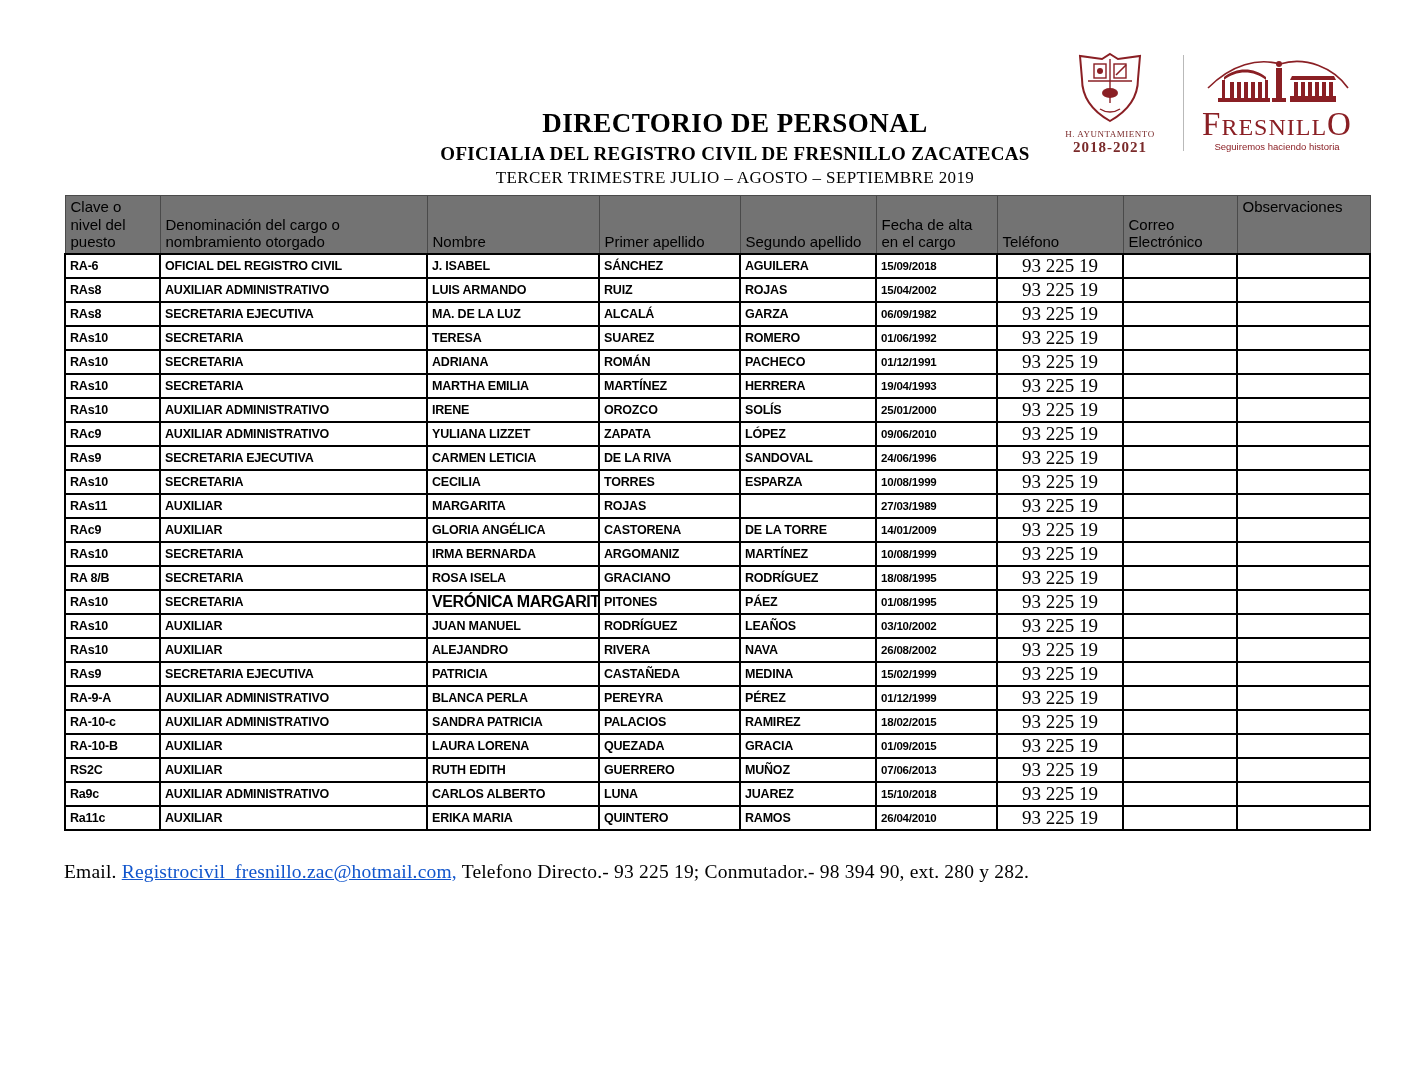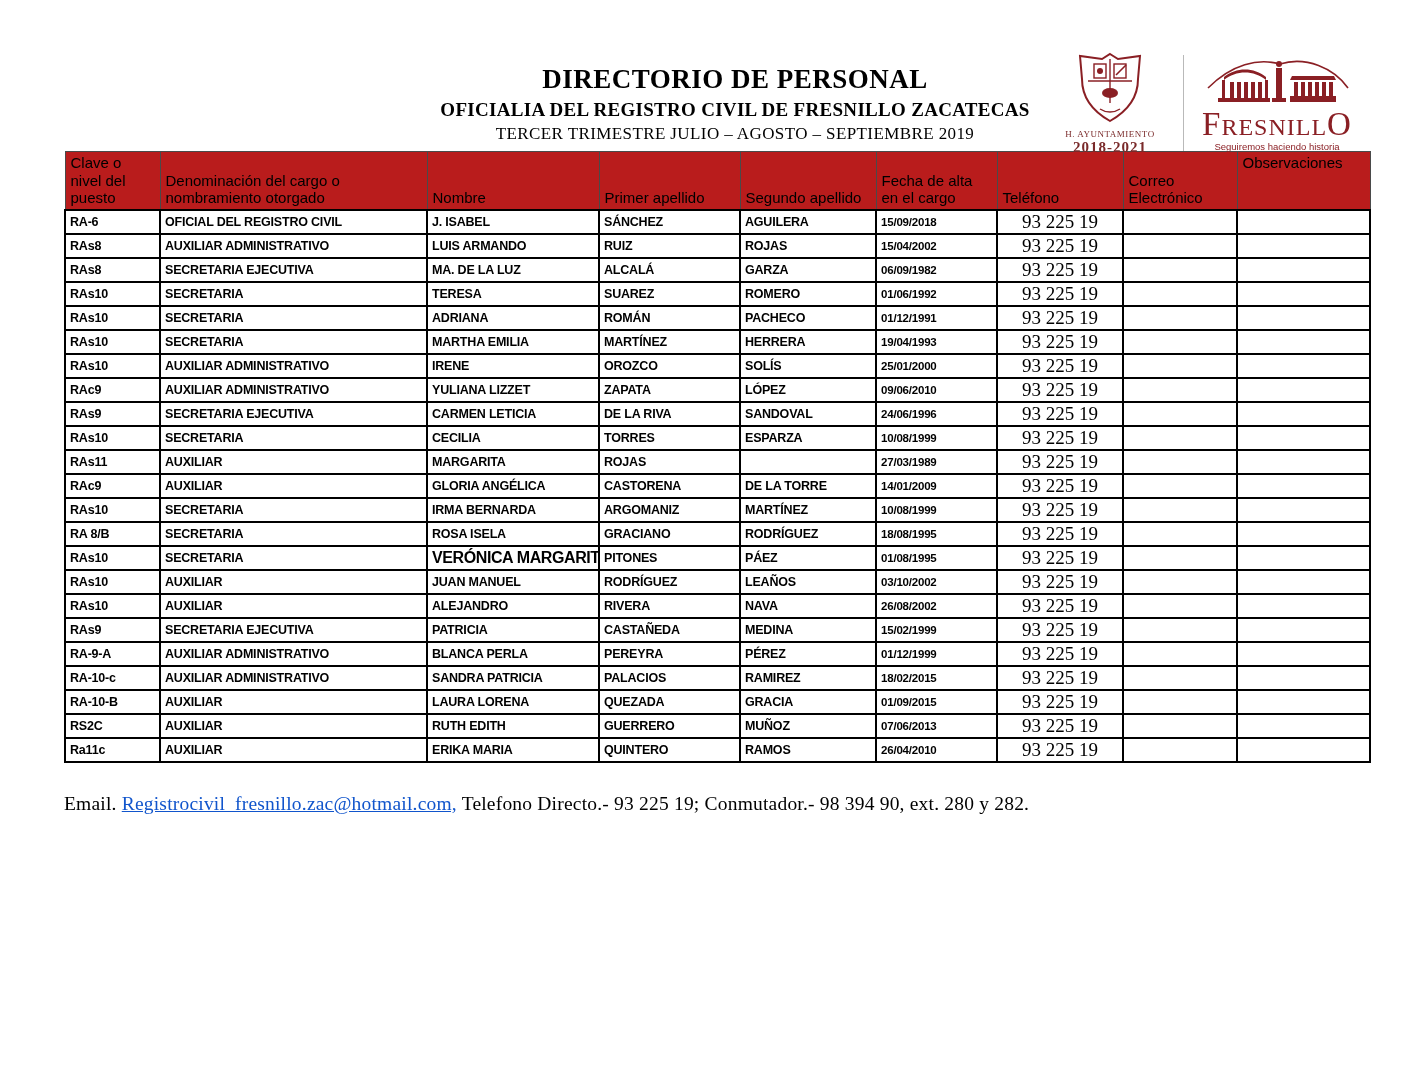--- a/index.html
+++ b/index.html
@@ -21,32 +21,32 @@
   .crest-caption { color:#7a2a2a; font-family:"Liberation Serif", serif; font-size:9px; letter-spacing:0.5px; margin-top:2px; }
   .crest-years { color:#7a2a2a; font-family:"Liberation Serif", serif; font-size:15px; font-weight:bold; letter-spacing:1px; }
   .logo-divider { width:1px; height:96px; background:#b9b9b9; }
   .fresnillo { display:flex; flex-direction:column; align-items:center; width:150px; }
   .fresnillo-name { font-family:"Liberation Serif", serif; color:#8a1f24; line-height:0.9; white-space:nowrap; letter-spacing:1px; }
   .fresnillo-name .cap { font-size:33px; }
   .fresnillo-name .mid { font-size:24px; }
   .fresnillo-tagline { font-family:"Liberation Sans", sans-serif; color:#8a1f24; font-size:9.5px; margin-top:2px; white-space:nowrap; }
 
   
-  .titles { padding-top:64px; margin-left:70px; width:1330px; text-align:center; font-family:"Liberation Serif", serif; color:#000; }
+  .titles { padding-top:108px; margin-left:70px; width:1330px; text-align:center; font-family:"Liberation Serif", serif; color:#000; }
   .title-main   { font-size:27px; font-weight:bold; letter-spacing:0.5px; }
   .title-sub    { font-size:19px; font-weight:bold; margin-top:4px; letter-spacing:0.3px; }
   .title-period { font-size:17px; margin-top:3px; letter-spacing:0.4px; }
 
   
   table.directory {
     border-collapse:collapse; table-layout:fixed;
     margin:7px 0 0 64px; width:1206px;
   }
   .directory th {
-    background:#b91c1c;
+    background:#737373;
     border:1px solid #4a4a4a;
     font-weight:normal; font-size:15px; text-align:left;
     vertical-align:bottom; padding:2px 5px; line-height:1.18; color:#000;
   }
   .directory th.col-observaciones { vertical-align:top; }
   .directory td {
     border:2px solid #000;
     font-weight:bold; font-size:12.5px; letter-spacing:-0.2px;
     padding:0 4px; height:22px; line-height:1.05;
     white-space:nowrap; overflow:hidden; color:#000;
@@ -387,20 +387,31 @@
           <td class="col-cargo">AUXILIAR</td>
           <td class="col-nombre">RUTH EDITH</td>
           <td class="col-primer_apellido">GUERRERO</td>
           <td class="col-segundo_apellido">MUÑOZ</td>
           <td class="col-fecha_alta">07/06/2013</td>
           <td class="col-telefono">93 225 19</td>
           <td class="col-correo"></td>
           <td class="col-observaciones"></td>
         </tr>
         <tr>
+          <td class="col-clave">Ra9c</td>
+          <td class="col-cargo">AUXILIAR ADMINISTRATIVO</td>
+          <td class="col-nombre">CARLOS ALBERTO</td>
+          <td class="col-primer_apellido">LUNA</td>
+          <td class="col-segundo_apellido">JUAREZ</td>
+          <td class="col-fecha_alta">15/10/2018</td>
+          <td class="col-telefono">93 225 19</td>
+          <td class="col-correo"></td>
+          <td class="col-observaciones"></td>
+        </tr>
+        <tr>
           <td class="col-clave">Ra11c</td>
           <td class="col-cargo">AUXILIAR</td>
           <td class="col-nombre">ERIKA MARIA</td>
           <td class="col-primer_apellido">QUINTERO</td>
           <td class="col-segundo_apellido">RAMOS</td>
           <td class="col-fecha_alta">26/04/2010</td>
           <td class="col-telefono">93 225 19</td>
           <td class="col-correo"></td>
           <td class="col-observaciones"></td>
         </tr>

